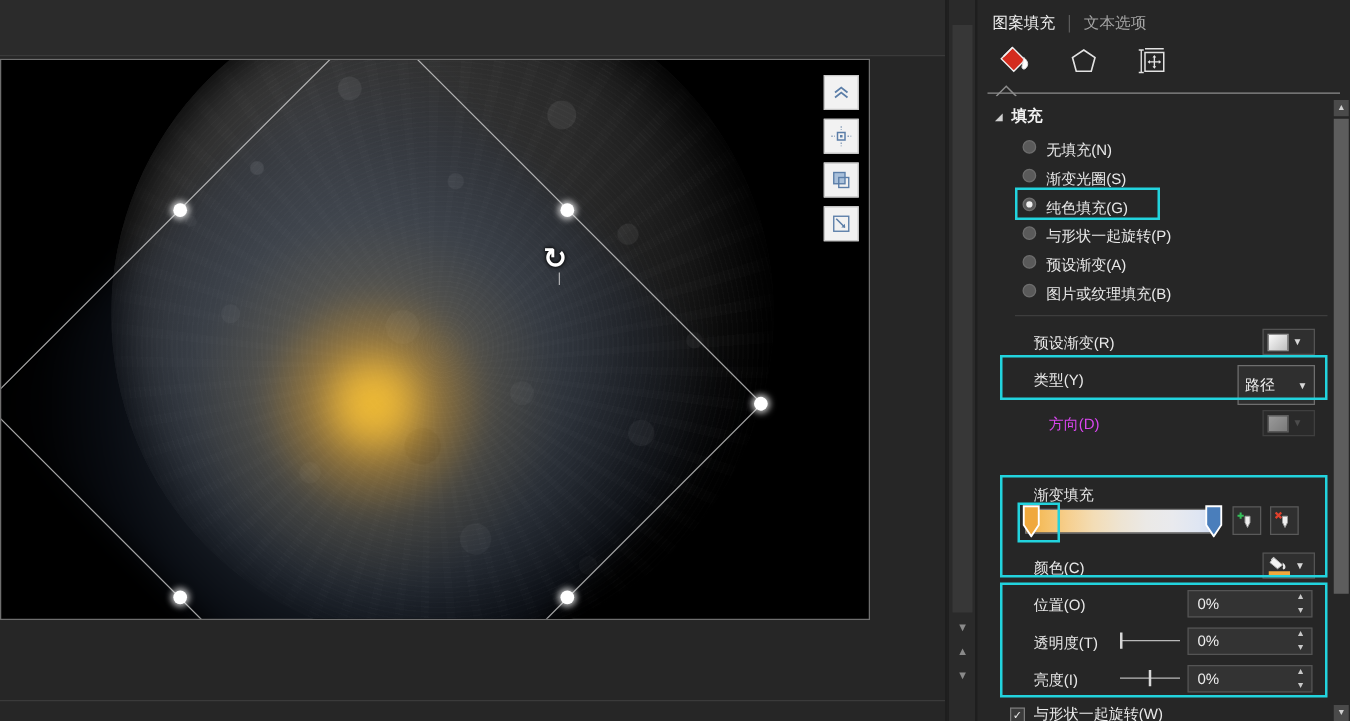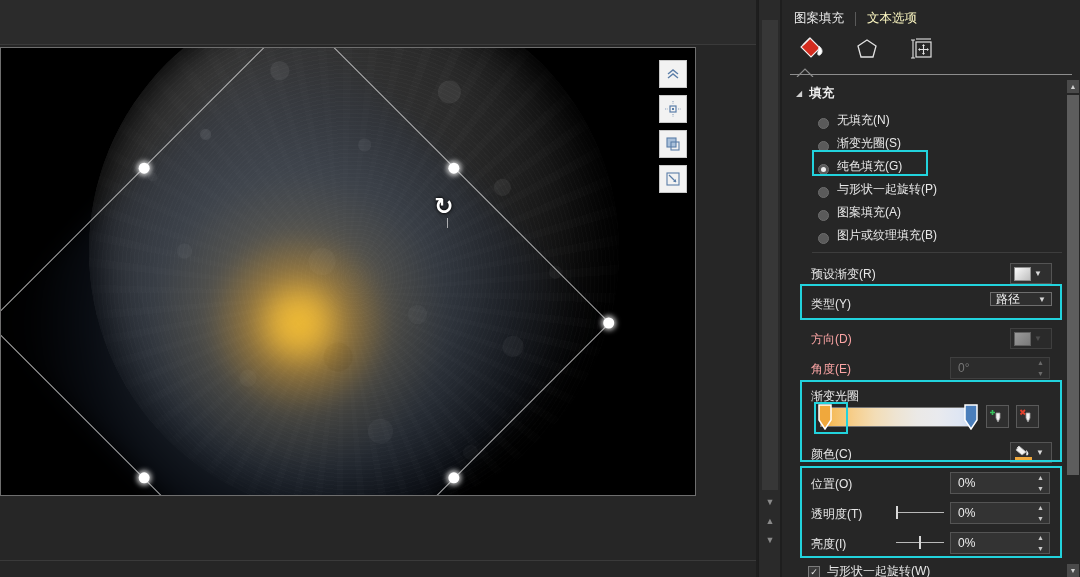--- a/index.html
+++ b/index.html
@@ -141,21 +141,21 @@
   
   #pane {
     position: absolute; left: 782px; top: 0; width: 298px; height: 577px;
     background: #262626; color: #e6e6e6; font-size: 12px;
   }
   #paneTabs {
     position: absolute; left: 10px; top: 8px;
     display: flex; align-items: center; gap: 9px;
   }
   .ptab { font-size: 12.5px; color: #efefef; padding: 2px 2px; cursor: default; }
-  .ptab.inactive { color: #fef9c3; }
+  .ptab.inactive { color: #a3a3a3; }
   .tabsep { width: 1px; height: 14px; background: #5a5a5a; }
 
   #iconRow { position: absolute; left: 14px; top: 34px; display: flex; gap: 26px; align-items: center; }
   .prop-icon { width: 30px; height: 30px; position: relative; }
 
   #iconUnderline {
     position: absolute; left: 8px; top: 74px; width: 282px; height: 1px;
     background: #8d8d8d;
   }
   #activeNotch {
@@ -165,55 +165,55 @@
   #scrollArea { position: absolute; left: 0; top: 80px; width: 298px; height: 497px; }
 
   .section-head {
     position: absolute; left: 14px; top: 5px;
     font-size: 12.5px; font-weight: bold; color: #f0f0f0;
     display: flex; align-items: center; gap: 7px;
   }
   .tri { color: #d0d0d0; font-size: 8px; }
 
   .radio-row {
-    position: absolute; left: 36px; display: flex; align-items: flex-end; gap: 8px;
+    position: absolute; left: 36px; display: flex; align-items: flex-start; gap: 8px;
     font-size: 12px; color: #e8e8e8;
   }
   .rdot {
     width: 11px; height: 11px; border-radius: 50%;
     background: #5a5a5a; border: 1px solid #6d6d6d;
     display: flex; align-items: center; justify-content: center;
   }
   .rdot.on::after {
     content: ""; width: 5px; height: 5px; border-radius: 50%; background: #f0f0f0;
   }
 
   .divider {
     position: absolute; left: 30px; width: 250px; height: 1px; background: #3d3d3d;
   }
 
   .field-row { position: absolute; left: 0; width: 298px; height: 24px; }
   .field-label {
-    position: absolute; left: 29px; top: 4px; font-size: 12px; color: #e8e8e8;
-  }
-  .field-label.dim { color: #fca5a5; }
+    position: absolute; left: 45px; top: 4px; font-size: 12px; color: #e8e8e8;
+  }
+  .field-label.dim { color: #d946ef; margin-left: 12px; }
   .swatch-btn {
     position: absolute; width: 42px; height: 21px;
     background: #2f2f2f; border: 1px solid #545454;
     display: flex; align-items: center; gap: 3px; padding: 0 3px;
   }
   .swatch-box {
     width: 17px; height: 14px; background: linear-gradient(135deg,#fafafa,#bfbfbf);
     border: 1px solid #8f8f8f;
   }
   .caret { color: #d8d8d8; font-size: 8px; }
   .caret.dim { color: #6b6b6b; }
 
   .combo {
-    position: absolute; width: 62px; height: 14px;
+    position: absolute; width: 62px; height: 32px;
     background: #2f2f2f; border: 1px solid #6e6e6e;
     display: flex; align-items: center; justify-content: space-between;
     padding: 0 5px; font-size: 12px; color: #f0f0f0;
   }
   .numbox {
     position: absolute; width: 100px; height: 22px;
     background: #333; border: 1px solid #545454;
     display: flex; align-items: center;
     padding-left: 7px; font-size: 12px; color: #eee;
   }
@@ -411,21 +411,21 @@
       <div class="radio-row" style="top:78px">
         <span class="rdot on"></span>
         <span class="rlabel">纯色填充(G)</span>
       </div>
       <div class="radio-row" style="top:101px">
         <span class="rdot"></span>
         <span class="rlabel">与形状一起旋转(P)</span>
       </div>
       <div class="radio-row" style="top:124px">
         <span class="rdot"></span>
-        <span class="rlabel">图案填充(A)</span>
+        <span class="rlabel">预设渐变(A)</span>
       </div>
       <div class="radio-row" style="top:147px">
         <span class="rdot"></span>
         <span class="rlabel">图片或纹理填充(B)</span>
       </div>
 
       <div class="divider" style="top:172px"></div>
 
       <div class="field-row" style="top:182px">
         <span class="field-label">预设渐变(R)</span>
@@ -444,32 +444,22 @@
       </div>
 
       <div class="field-row" style="top:247px">
         <span class="field-label dim">方向(D)</span>
         <span class="swatch-btn" style="left:228px; top:1px; opacity:.55">
           <span class="swatch-box"></span>
           <span class="caret dim">▼</span>
         </span>
       </div>
 
-      <div class="field-row" style="top:277px">
-        <span class="field-label dim">角度(E)</span>
-        <span class="numbox dim" style="left:168px; top:0px">
-          <span>0°</span>
-          <span class="spin dim">
-              <span>▲</span>
-              <span>▼</span>
-            </span>
-        </span>
-      </div>
-
-      <div class="field-label" style="top:308px">渐变光圈</div>
+
+      <div class="field-label" style="top:308px">渐变填充</div>
 
       <div class="gradbar" style="left:38px; top:327px">
         <span class="stop" style="left:4px; top:-4px">
           <svg width="15" height="26" viewBox="0 0 15 26">
             <path d="M1.5 1 H13.5 V16 L7.5 25 L1.5 16 Z" fill="#f0a83c" stroke="#ffffff" stroke-width="1.5"></path>
           </svg>
         </span>
         <span class="stop" style="left:150px; top:-4px">
           <svg width="15" height="26" viewBox="0 0 15 26">
             <path d="M1.5 1 H13.5 V16 L7.5 25 L1.5 16 Z" fill="#4a7ebb" stroke="#ffffff" stroke-width="1.5"></path>

